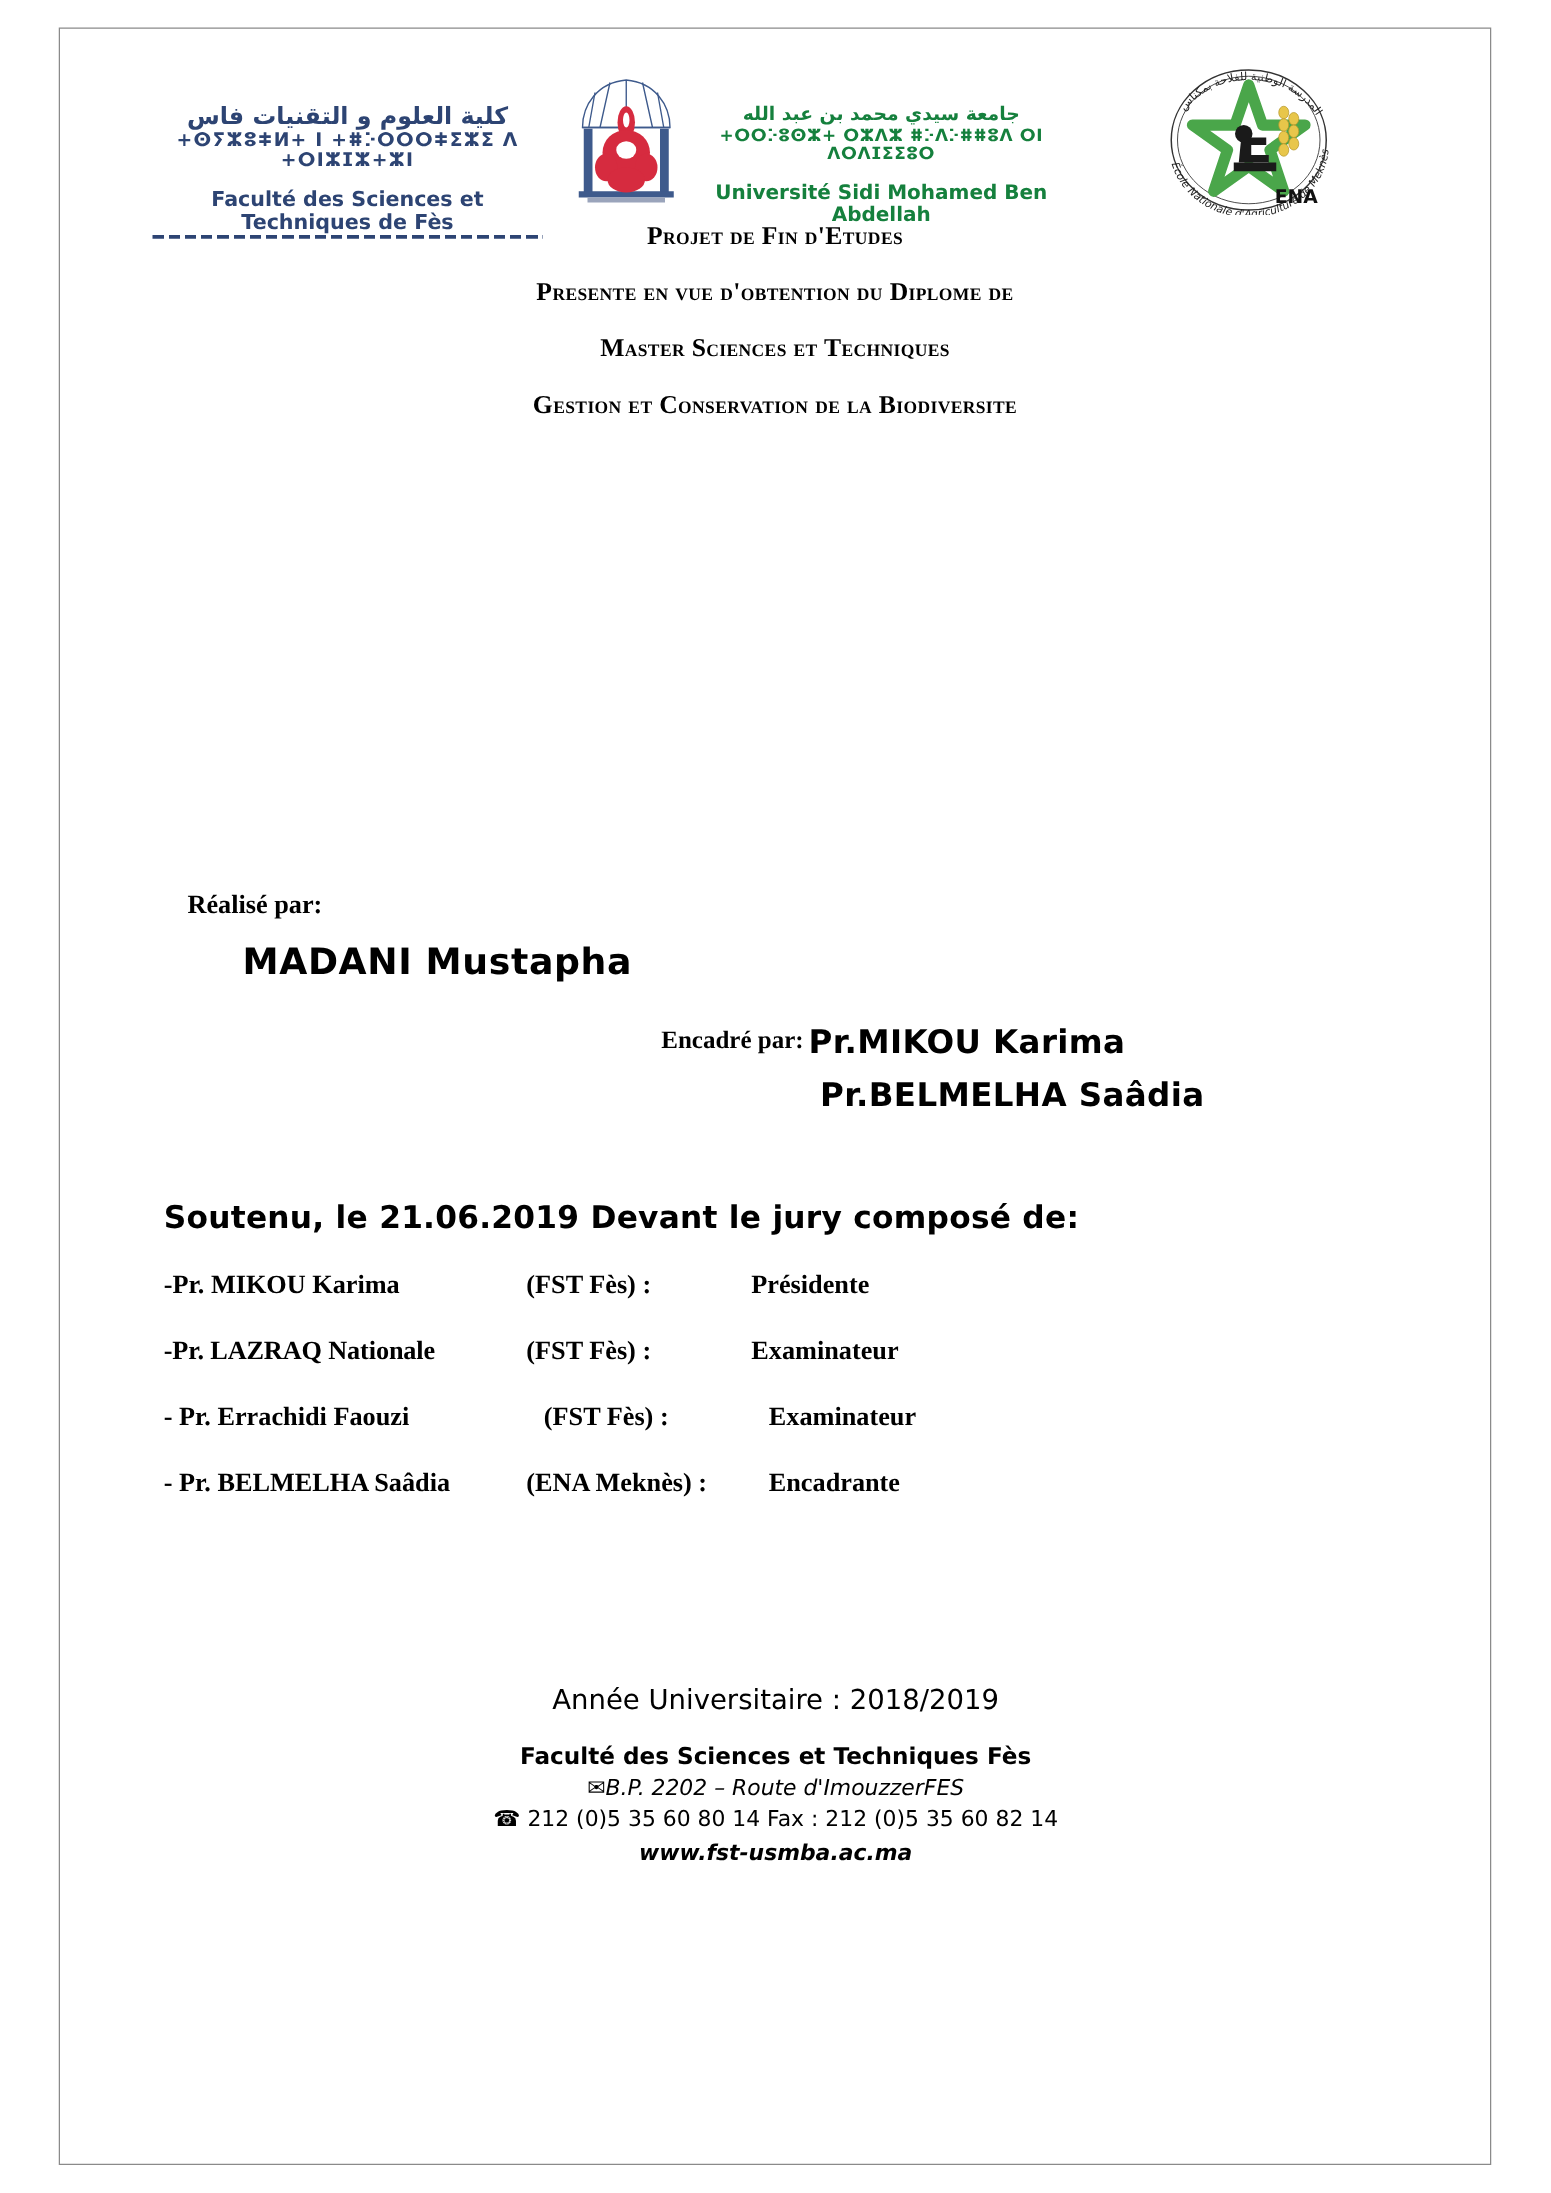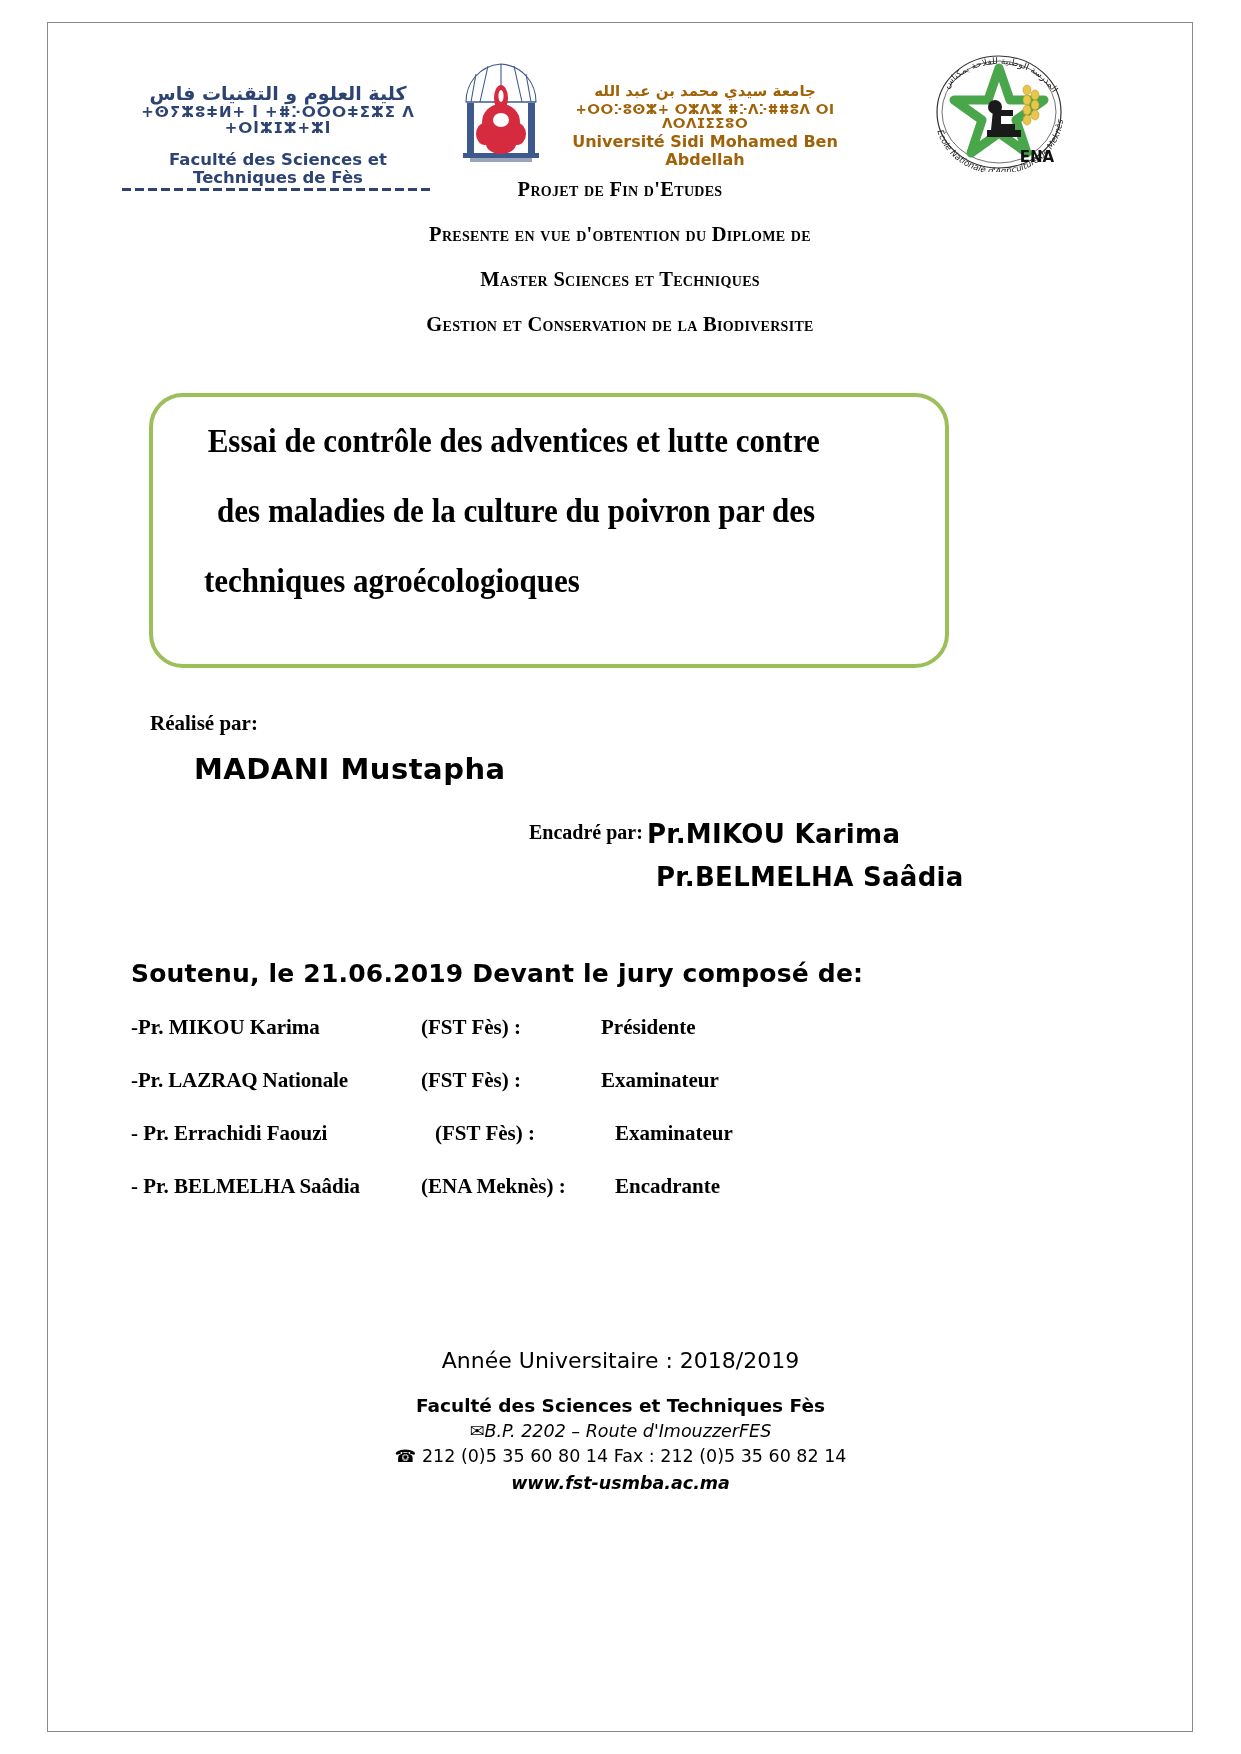--- a/index.html
+++ b/index.html
@@ -81,41 +81,41 @@
     top: 10px;
     width: 86px;
     height: 108px;
   }
   .logo-usmba-text {
     position: absolute;
     left: 495px;
     top: 35px;
     width: 300px;
     text-align: center;
-    color: #a16207;
+    color: #15803d;
     line-height: 1.1;
   }
   .logo-usmba-text .ar {
     font-family: "DejaVu Sans", sans-serif;
     font-weight: bold;
     font-size: 15px;
     direction: rtl;
   }
   .logo-usmba-text .tif {
     font-family: "DejaVu Sans", sans-serif;
     font-weight: bold;
     font-size: 13.5px;
     letter-spacing: 0.5px;
     margin-top: 2px;
   }
   .logo-usmba-text .fr {
     font-family: "DejaVu Sans", sans-serif;
     font-weight: bold;
     font-size: 16px;
-    margin-top: 2px;
+    margin-top: 14px;
   }
   .logo-ena {
     position: absolute;
     left: 855px;
     top: 2px;
     width: 168px;
     height: 122px;
   }
 
   
@@ -366,25 +366,20 @@
     </div>
   </div>
 
   <div class="header-block">
     <div class="header-line">Projet de Fin d'Etudes</div>
     <div class="header-line">Presente en vue d'obtention du Diplome de</div>
     <div class="header-line">Master Sciences et Techniques</div>
     <div class="header-line">Gestion et Conservation de la Biodiversite</div>
   </div>
 
-  <div class="title-box">
-    <div class="title-line l1">Essai de contrôle des adventices et lutte contre</div>
-    <div class="title-line l2">des maladies de la culture du  poivron par des</div>
-    <div class="title-line l3">techniques agroécologioques</div>
-  </div>
 
   <div class="realise-label">Réalisé  par:</div>
   <div class="author-name">MADANI Mustapha</div>
 
   <div class="encadre-row">
     <span class="encadre-label">Encadré par:</span>
     <span class="encadre-name">Pr.MIKOU Karima</span>
   </div>
   <div class="encadre-name2">Pr.BELMELHA Saâdia</div>
 

